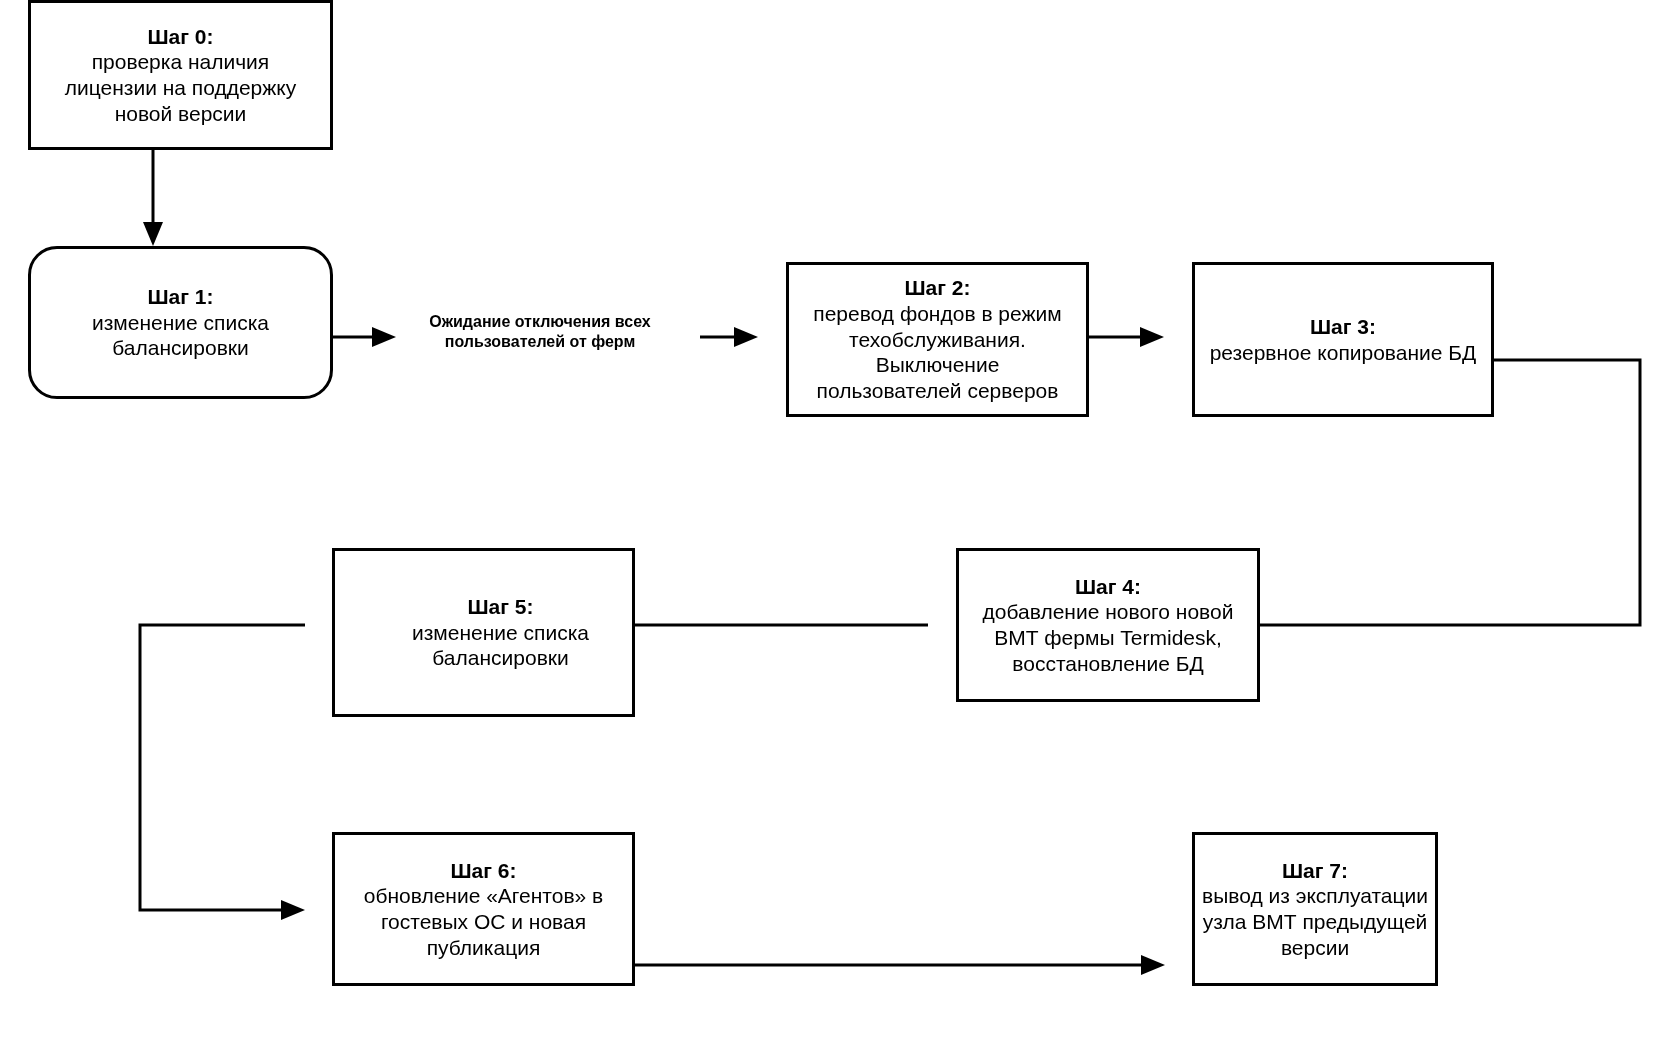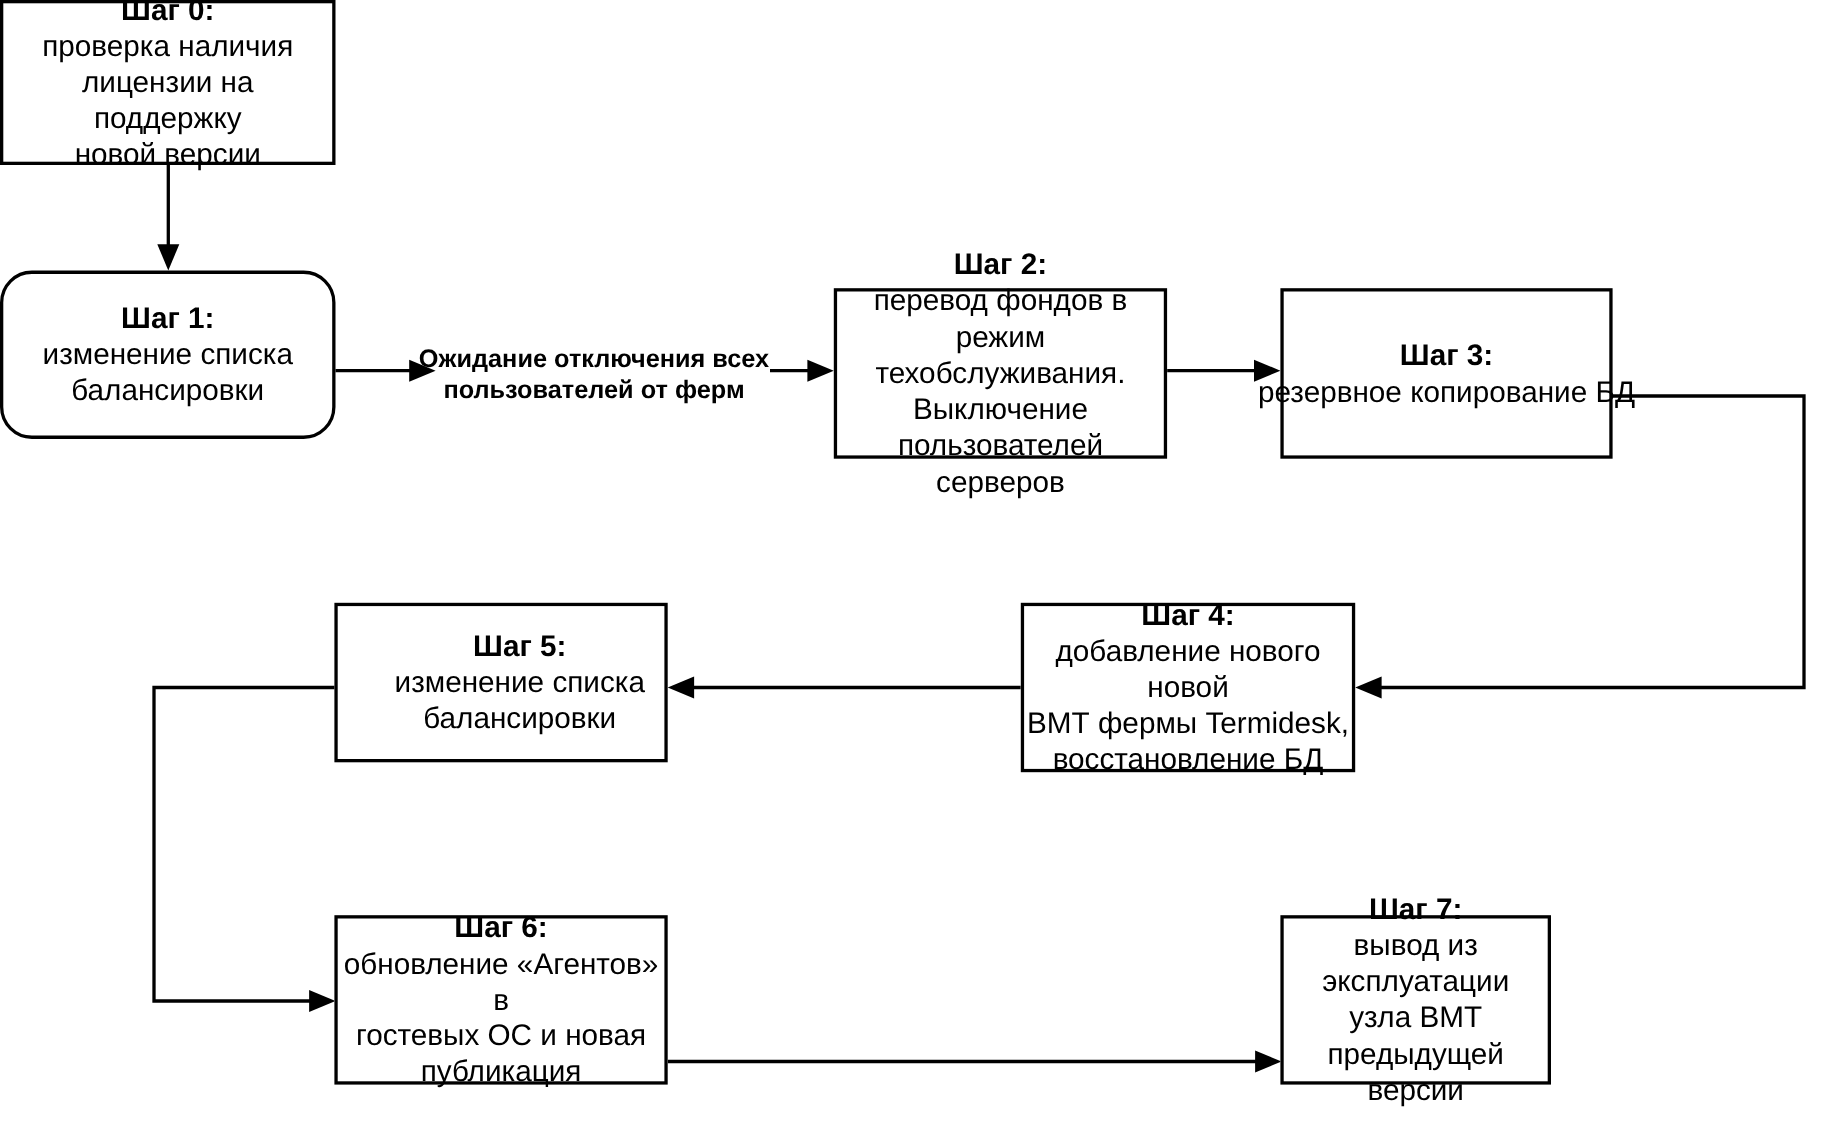--- a/index.html
+++ b/index.html
@@ -24,41 +24,42 @@
     position: absolute;
     box-sizing: border-box;
     border: 3px solid #000000;
     background: #ffffff;
     display: flex;
     flex-direction: column;
     align-items: center;
     justify-content: center;
     text-align: center;
     line-height: 1.22;
-    font-size: 27px;
+    font-size: 21px;
     z-index: 3;
     padding: 0 2px;
+    margin-left: 28px;
   }
   .node .title {
     font-weight: bold;
     white-space: nowrap;
   }
   .node .body {
     font-weight: normal;
     white-space: pre-line;
   }
   
   .node.overflow .body {
     white-space: nowrap;
   }
   
   .flow-label {
     position: absolute;
     font-weight: bold;
-    font-size: 23px;
+    font-size: 16px;
     line-height: 1.22;
     text-align: center;
     white-space: pre-line;
     z-index: 3;
     background: transparent;
   }
   
   #connectors {
     position: absolute;
     left: 0;
@@ -157,21 +158,21 @@
     <div class="body">резервное копирование БД</div>
   </div>
 
   <div class="node" style="left:928px; top:548px; width:304px; height:154px;">
     <div class="title">Шаг 4:</div>
     <div class="body">добавление нового новой
 ВМТ фермы Termidesk,
 восстановление БД</div>
   </div>
 
-  <div class="node" style="left:304px; top:548px; width:303px; height:145px;padding-left:36px;">
+  <div class="node" style="left:304px; top:548px; width:303px; height:169px;padding-left:36px;">
     <div class="title">Шаг 5:</div>
     <div class="body">изменение списка
 балансировки</div>
   </div>
 
   <div class="node" style="left:304px; top:832px; width:303px; height:154px;">
     <div class="title">Шаг 6:</div>
     <div class="body">обновление «Агентов» в
 гостевых ОС и новая
 публикация</div>

